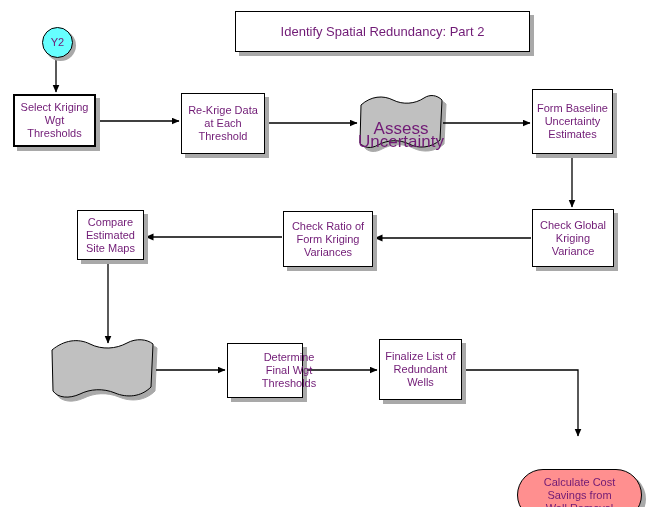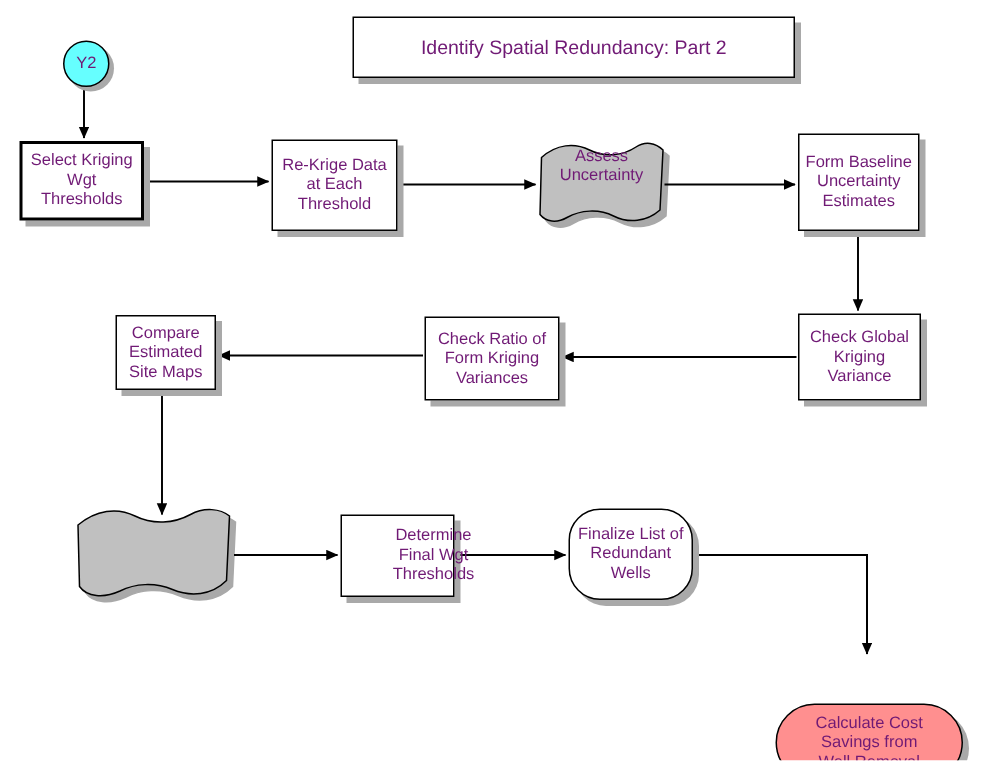--- a/index.html
+++ b/index.html
@@ -14,40 +14,40 @@
   .layer { position: absolute; left: 0; top: 0; }
   .shape {
     position: absolute; box-sizing: border-box;
     background: #ffffff; border: 1px solid #000;
     box-shadow: 4px 4px 0 #a9a9a9;
     display: flex; align-items: center; justify-content: center;
     text-align: center; font-size: 11px; line-height: 13px;
   }
   .label { white-space: pre-line; }
   .wave-label {
-    position: absolute; display: flex; align-items: flex-start; justify-content: center;
-    text-align: center; font-size: 11px; line-height: 13px;
+    position: absolute; display: flex; align-items: flex-end; justify-content: center;
+    text-align: center; font-size: 17px; line-height: 13px;
   }
   
   .title-box { left: 235px; top: 11px; width: 295px; height: 41px; font-size: 13px; }
   
   .y2 {
     left: 42px; top: 27px; width: 31px; height: 31px;
     border-radius: 50%; background: #66ffff;
     box-shadow: 3px 3px 0 #a9a9a9; font-size: 11px;
   }
   
   .select      { left: 13px;  top: 94px;  width: 83px;  height: 53px; border-width: 2px; }
   .rekrige     { left: 181px; top: 93px;  width: 84px;  height: 61px; }
   .baseline    { left: 532px; top: 89px;  width: 81px;  height: 65px; }
   .checkglobal { left: 532px; top: 209px; width: 82px;  height: 58px; }
   .checkratio  { left: 283px; top: 211px; width: 90px;  height: 56px; }
   .compare     { left: 77px;  top: 210px; width: 67px;  height: 50px; }
   .determine   { left: 227px; top: 343px; width: 76px;  height: 55px; padding-left: 48px; }
-  .finalize    { left: 379px; top: 339px; width: 83px;  height: 61px; border-radius: 21px; }
+  .finalize    { left: 379px; top: 339px; width: 83px;  height: 61px; }
   
   .calculate {
     left: 517px; top: 438px; width: 125px; height: 52px;
     border-radius: 26px; background: #ff8f8f; margin-top: 31px;
   }
   
   .assess-label { left: 358px; top: 98px;  width: 86px;  height: 50px; }
   .tag-label    { left: 50px;  top: 342px; width: 105px; height: 56px; }
 </style>
 </head>

